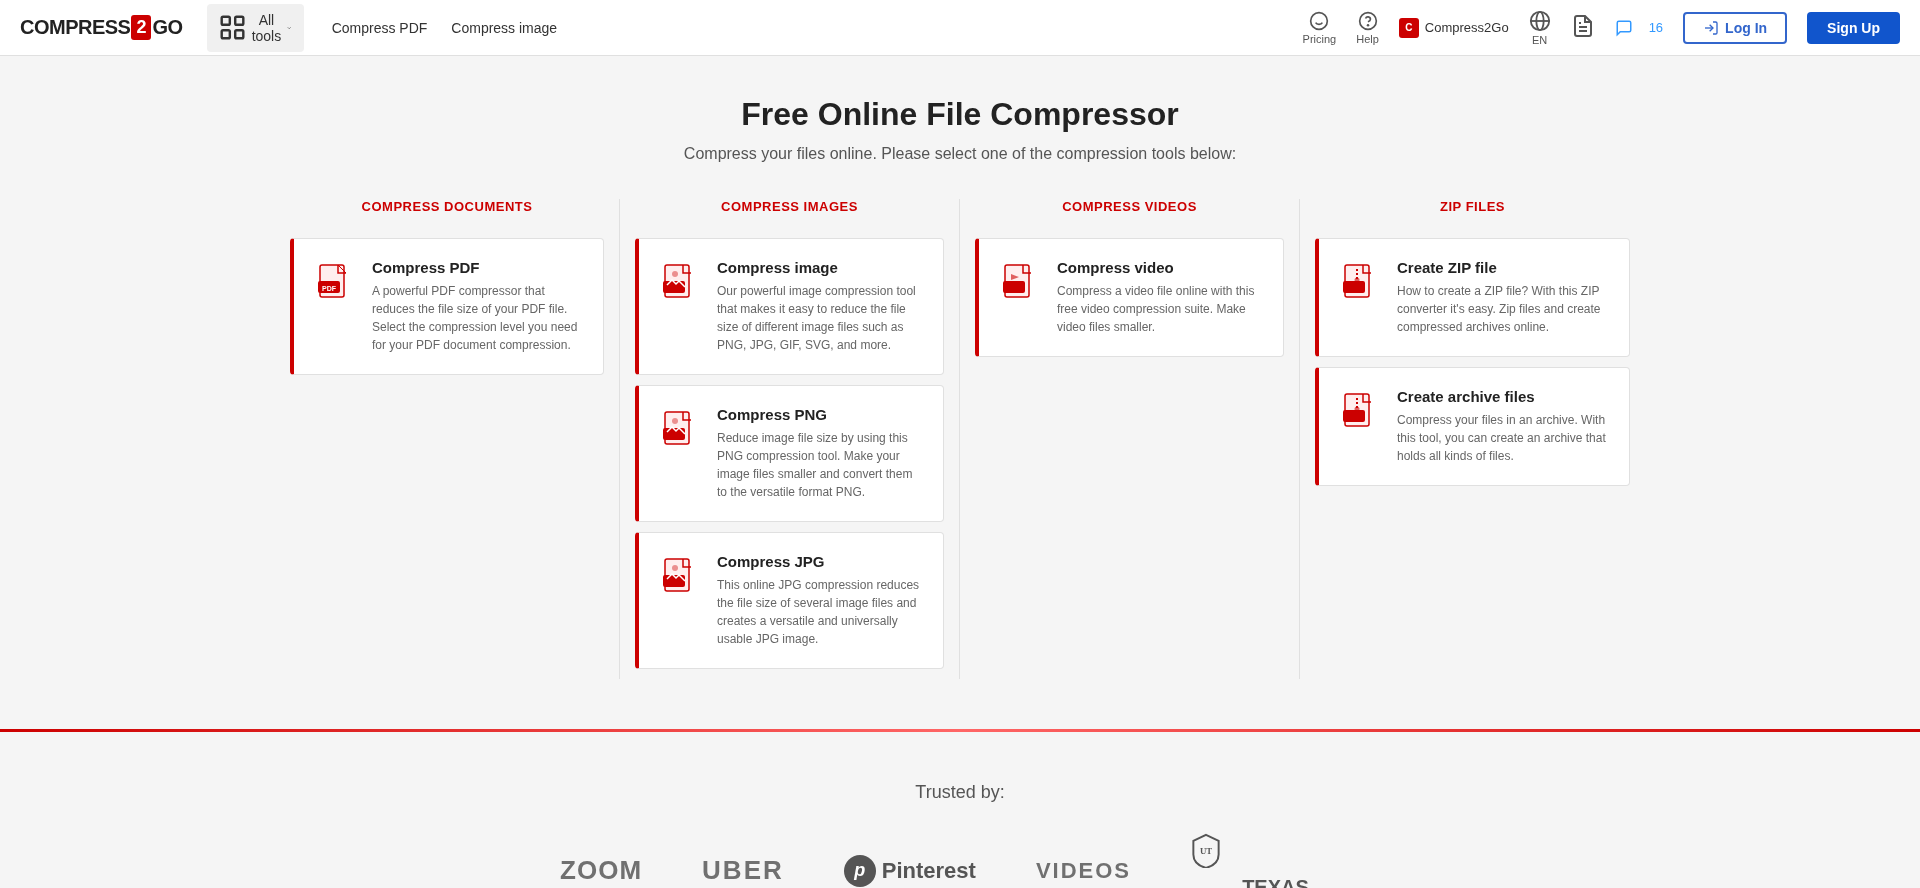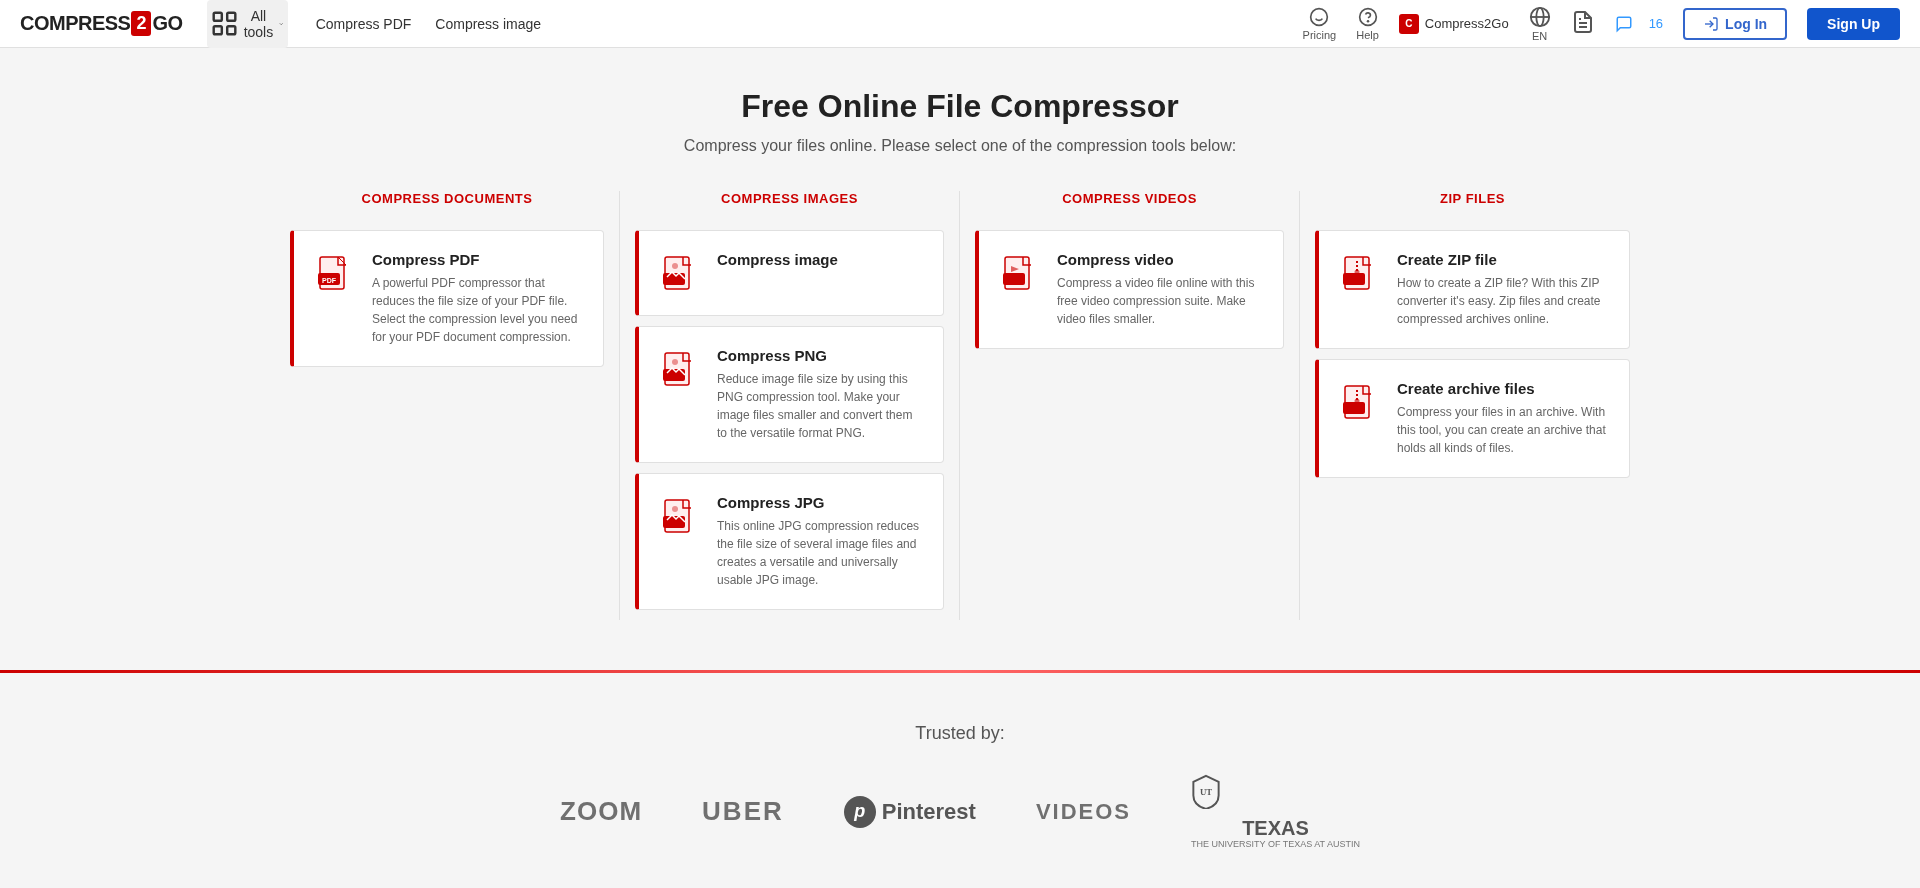--- a/index.html
+++ b/index.html
@@ -5,21 +5,21 @@
     * { box-sizing: border-box; margin: 0; padding: 0; }
     body { font-family: Arial, sans-serif; background: #f5f5f5; color: #333; }
 
     
     header {
       background: #fff;
       border-bottom: 1px solid #e0e0e0;
       display: flex;
       align-items: center;
       padding: 0 20px;
-      height: 48px;
+      height: 56px;
       position: relative;
       z-index: 10;
     }
     .logo {
       display: flex;
       align-items: center;
       margin-right: 24px;
       text-decoration: none;
     }
     .logo-text {
@@ -34,21 +34,21 @@
       font-size: 18px;
       font-weight: bold;
       padding: 2px 5px;
       border-radius: 3px;
       margin: 0 1px;
     }
     .nav-all-tools {
       display: flex;
       align-items: center;
       gap: 6px;
-      padding: 8px 4px;
+      padding: 8px 12px;
       background: #f0f0f0;
       border-radius: 4px;
       cursor: pointer;
       font-size: 14px;
       font-weight: 500;
       color: #333;
       margin-right: 16px;
       border: none;
     }
     .nav-link {
@@ -395,20 +395,21 @@
           <svg viewBox="0 0 36 36" fill="none">
             <rect x="4" y="2" width="24" height="32" rx="2" fill="#ffeeee" stroke="#cc0000" stroke-width="1.5"></rect>
             <path d="M22 2v8h8" stroke="#cc0000" stroke-width="1.5" fill="none"></path>
             <rect x="2" y="18" width="22" height="12" rx="2" fill="#cc0000"></rect>
             <circle cx="14" cy="11" r="3" fill="#cc0000" opacity="0.4"></circle>
             <path d="M6 22l5-5 4 4 3-3 6 6" stroke="#fff" stroke-width="1.5" fill="none"></path>
           </svg>
         </div>
         <div class="tool-info">
           <div class="tool-name">Compress image</div>
+          <div class="tool-desc">Our powerful image compression tool that makes it easy to reduce the file size of different image files such as PNG, JPG, GIF, SVG, and more.</div>
         </div>
       </div>
       <div class="tool-card">
         <div class="tool-icon">
           <svg viewBox="0 0 36 36" fill="none">
             <rect x="4" y="2" width="24" height="32" rx="2" fill="#ffeeee" stroke="#cc0000" stroke-width="1.5"></rect>
             <path d="M22 2v8h8" stroke="#cc0000" stroke-width="1.5" fill="none"></path>
             <rect x="2" y="18" width="22" height="12" rx="2" fill="#cc0000"></rect>
             <circle cx="14" cy="11" r="3" fill="#cc0000" opacity="0.4"></circle>
             <path d="M6 22l5-5 4 4 3-3 6 6" stroke="#fff" stroke-width="1.5" fill="none"></path>

